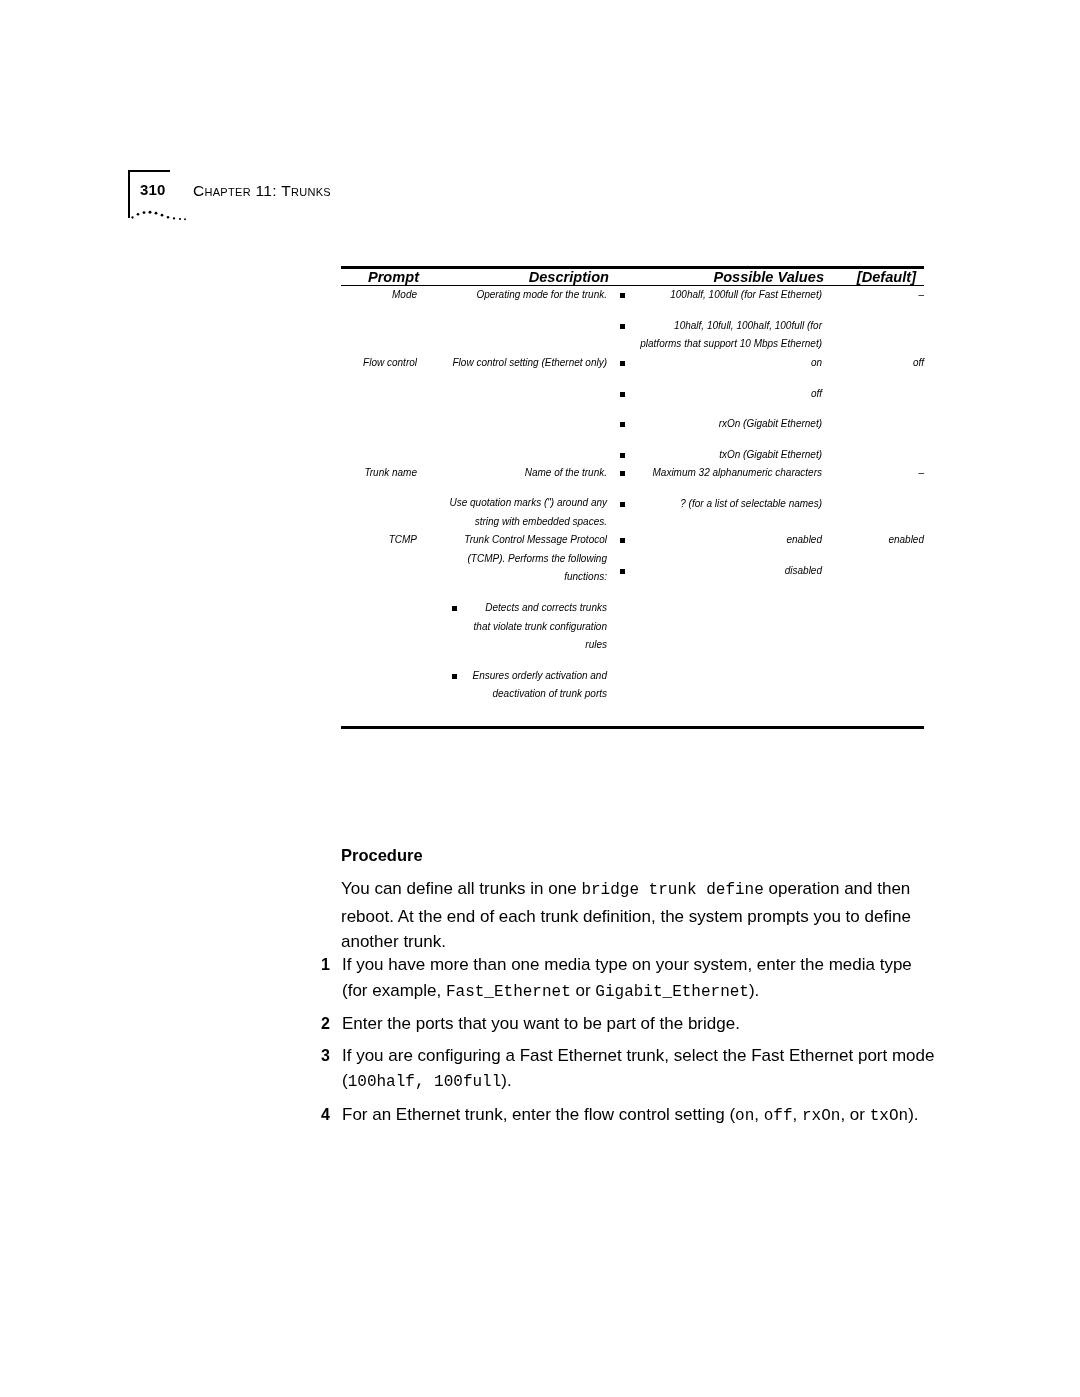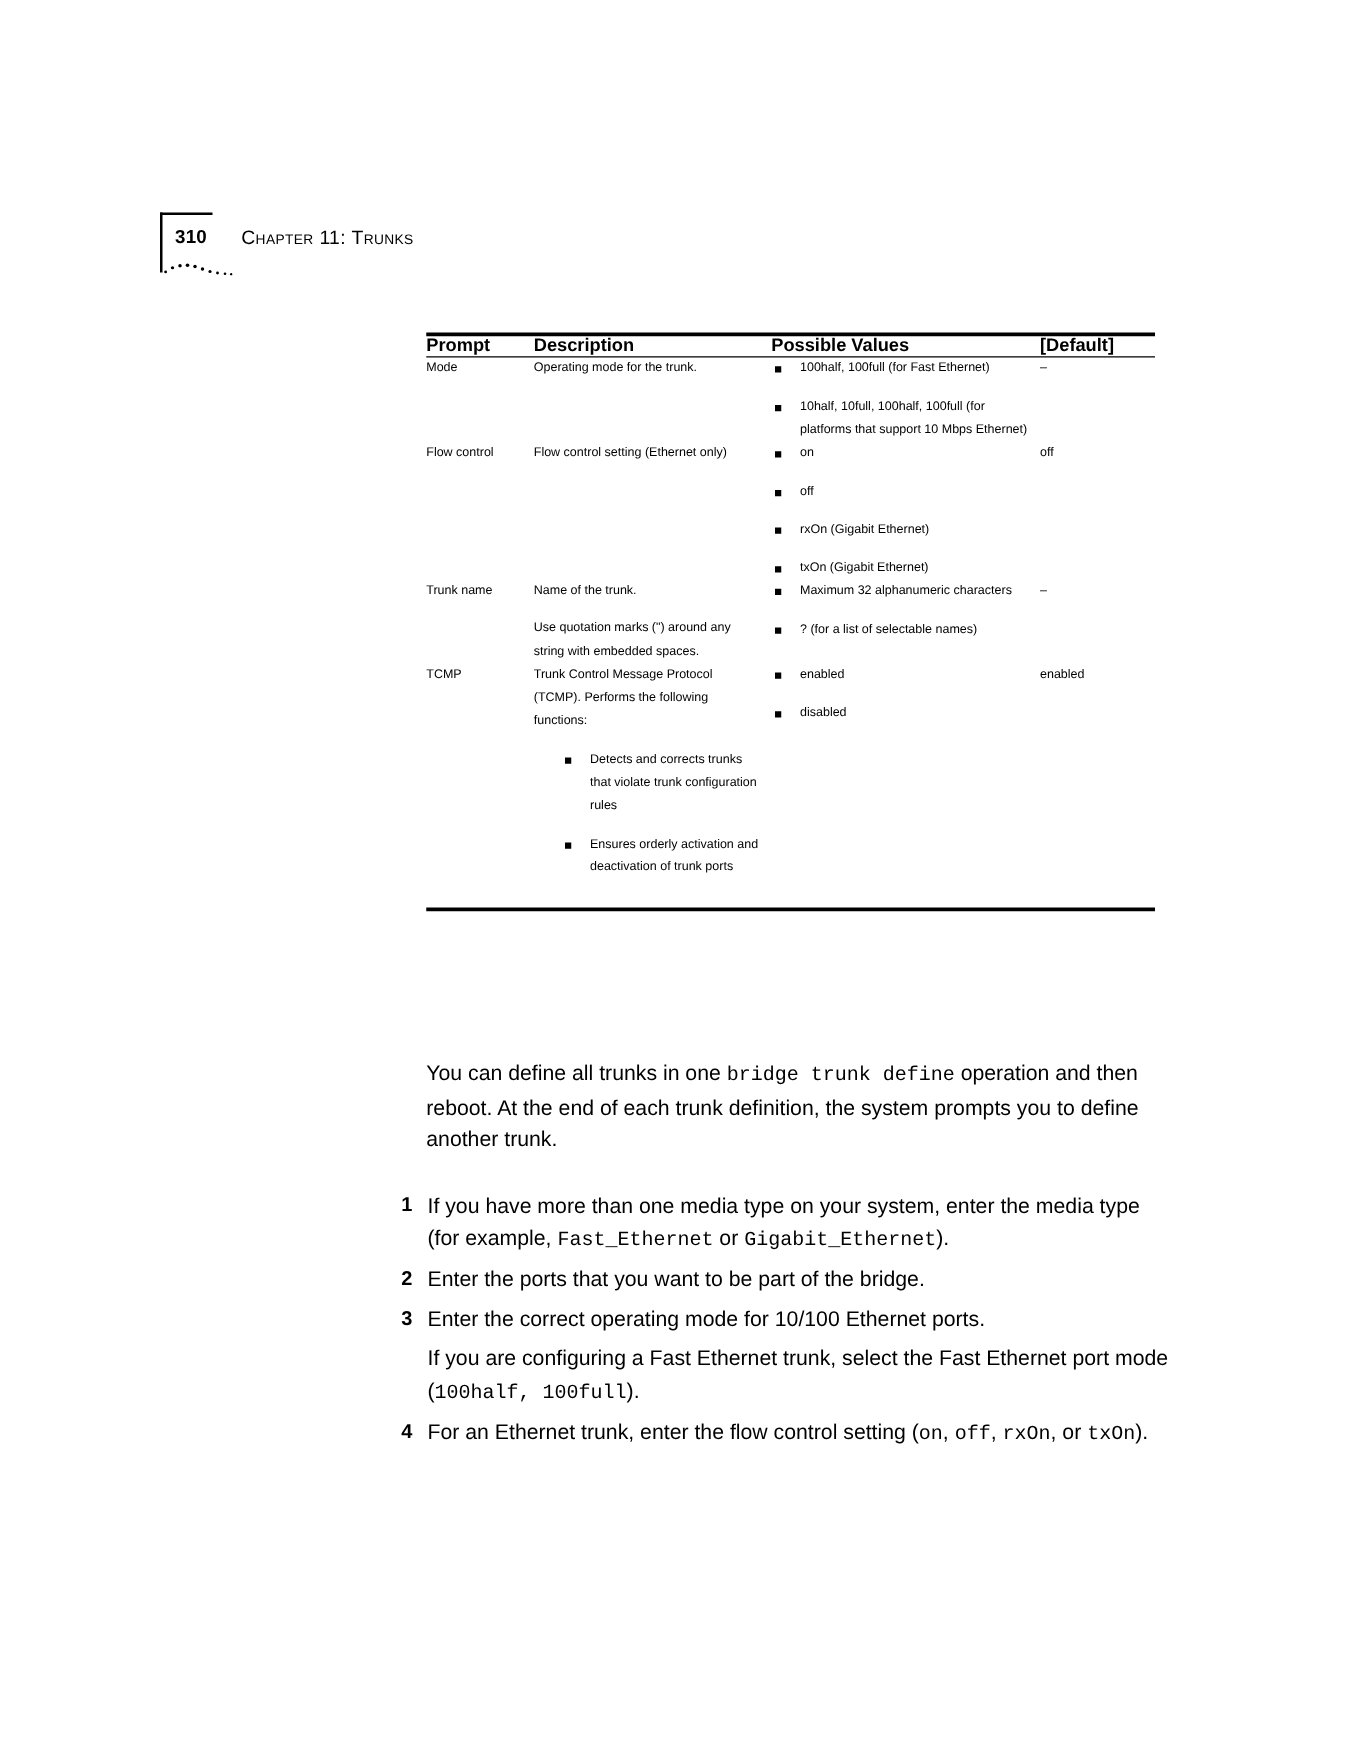--- a/index.html
+++ b/index.html
@@ -83,21 +83,22 @@
     width: 100%;
   }
   table.tbl {
     width: 100%;
     border-collapse: collapse;
     table-layout: fixed;
   }
   table.tbl td, table.tbl th {
     vertical-align: top;
     padding: 0;
-    text-align: left;
+    text-align: right;
+    font-style: italic;
   }
   .col-prompt  { width: 86px; }
   .col-desc    { width: 190px; }
   .col-vals    { width: 215px; }
   .col-def     { width: 92px; }
 
   .thead-row th {
     font-size: 14.6px;
     font-weight: bold;
     padding: 9px 0 8px 0;
@@ -354,35 +355,36 @@
           <div class="p">enabled</div>
         </td>
       </tr>
     </tbody>
   </table>
 
   <div class="rule-thick" style="margin-top:10px;"></div>
 </div>
 
 <div class="procedure">
+  <div class="sec-head">Procedure</div>
   <p class="body-para"><span>You can define all trunks in one </span><code>bridge trunk define</code><span> operation and then reboot. At the end of each trunk definition, the system prompts you to define another trunk.</span></p>
 </div>
 
 <div class="steps">
 
   <div class="step">
     <span class="step-num">1</span><span>If you have more than one media type on your system, enter the media type (for example, </span><code>Fast_Ethernet</code><span> or </span><code>Gigabit_Ethernet</code><span>).</span>
   </div>
 
   <div class="step">
     <span class="step-num">2</span><span>Enter the ports that you want to be part of the bridge.</span>
   </div>
 
   <div class="step">
-    <span class="step-num">3</span><span>Enter the correct operating mode for 10/100 Ethernet ports.</span>
+    <span class="step-num">3</span>
   </div>
   <div class="sub-para"><span>If you are configuring a Fast Ethernet trunk, select the Fast Ethernet port mode (</span><code>100half, 100full</code><span>).</span></div>
 
   <div class="step">
     <span class="step-num">4</span><span>For an Ethernet trunk, enter the flow control setting (</span><code>on</code><span>, </span><code>off</code><span>, </span><code>rxOn</code><span>, or </span><code>txOn</code><span>).</span>
   </div>
 
 </div>
 
 </body></html>

